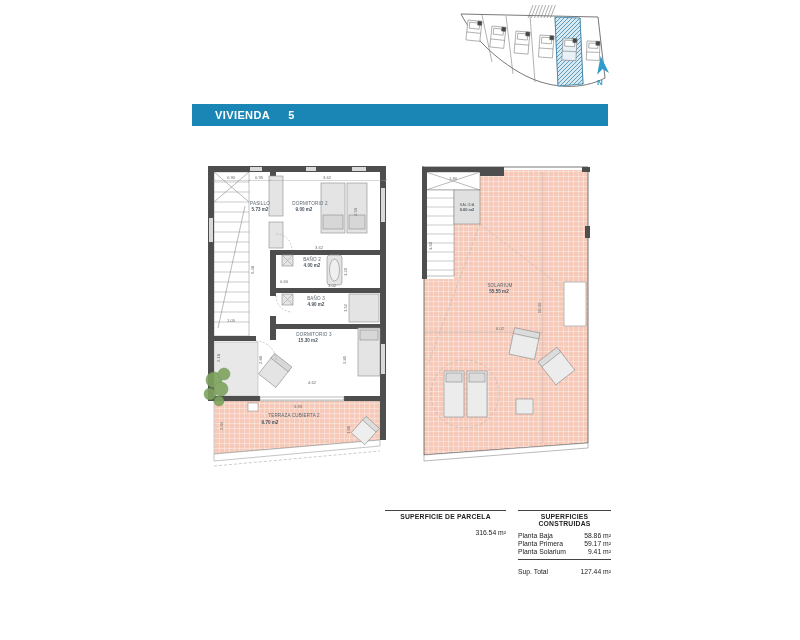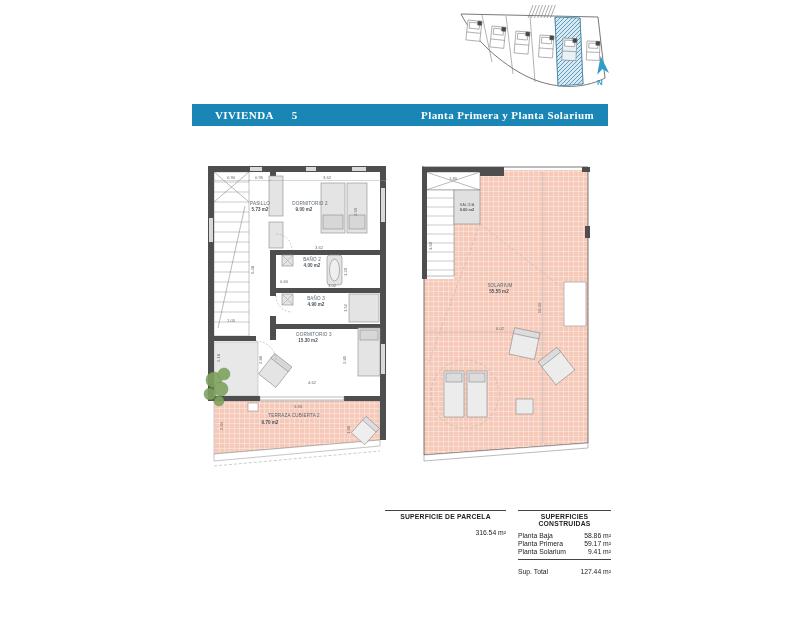--- a/index.html
+++ b/index.html
@@ -1,21 +1,21 @@
 <!DOCTYPE html>
 <html><head>
 <meta charset="utf-8">
 <style>
   html,body{margin:0;padding:0;background:#ffffff;font-family:"Liberation Sans",sans-serif;}
   .page{position:relative;width:800px;height:640px;background:#ffffff;overflow:hidden;}
 
   
   .header-bar{position:absolute;left:192px;top:104px;width:416px;height:22px;
     background:#1a86b6;color:#ffffff;display:flex;align-items:center;
-    font-weight:bold;font-size:11px;letter-spacing:.4px;font-family:Liberation Serif, serif;}
+    font-weight:bold;font-size:11px;letter-spacing:.4px;}
   .hb-name{margin-left:23px;}
   .hb-num{margin-left:18px;}
   .hb-sub{margin-left:auto;margin-right:14px;}
 
   
   .site-plan{position:absolute;left:450px;top:4px;}
   .plan-left{position:absolute;left:194px;top:158px;}
   .plan-right{position:absolute;left:418px;top:156px;}
 
   svg text{font-family:"Liberation Sans",sans-serif;}
@@ -110,21 +110,20 @@
 
     <g transform="rotate(-8 152 62)">
       <polygon points="146,70 152,52 158,70 152,65" fill="#2f9dc8"></polygon>
     </g>
     <text class="north-n" x="150" y="81">N</text>
   </svg>
 
   <div class="header-bar">
     <span class="hb-name">VIVIENDA</span>
     <span class="hb-num">5</span>
-    <span class="hb-sub">Planta Primera y Planta Solarium</span>
   </div>
 
   <svg class="plan-left" width="200" height="350" viewBox="0 0 200 350">
     <defs>
       <pattern id="tileL" width="5" height="5" patternUnits="userSpaceOnUse">
         <rect width="5" height="5" fill="#f6c9b8"></rect>
         <path d="M0 0H5 M0 0V5" stroke="#ffffff" stroke-width="0.7" fill="none"></path>
       </pattern>
     </defs>
 

